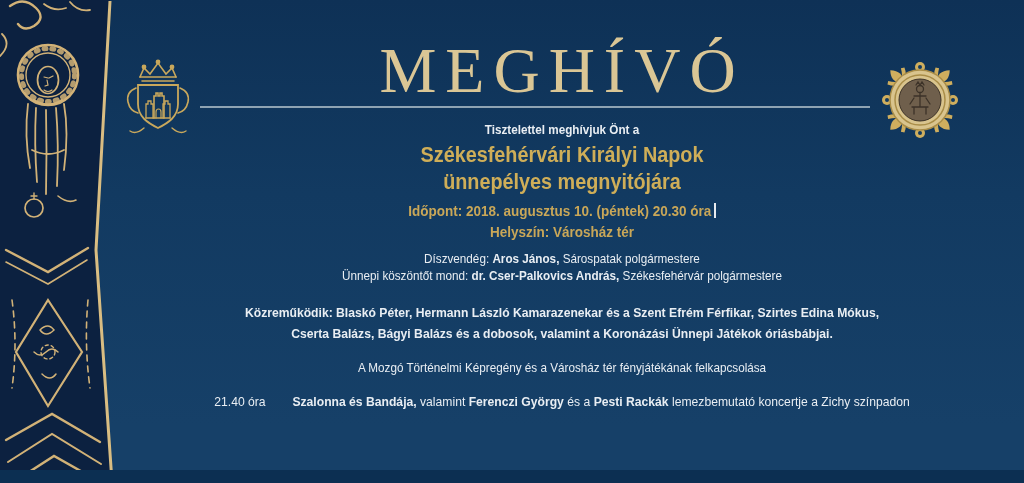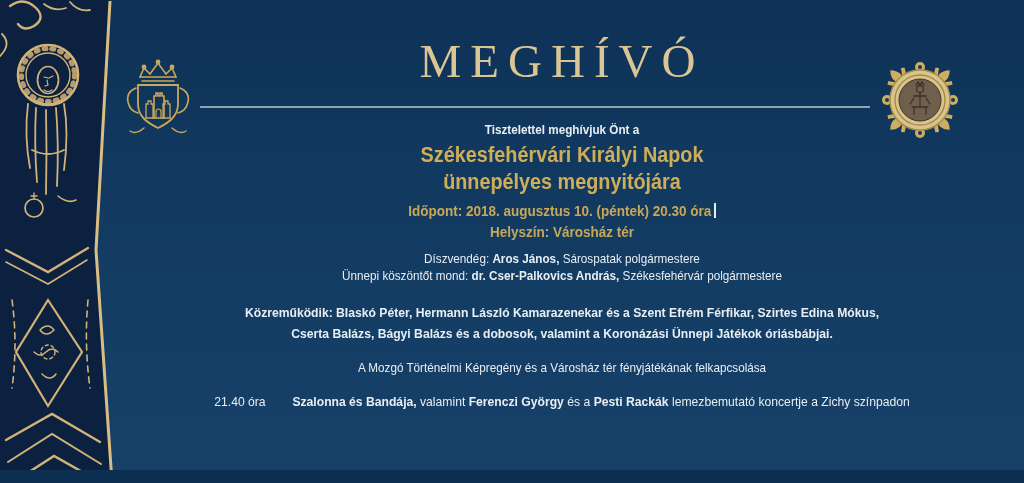--- a/index.html
+++ b/index.html
@@ -13,21 +13,21 @@
   .ornament { position:absolute; left:0; top:0; }
   .crest    { position:absolute; left:116px; top:58px; }
   .seal     { position:absolute; left:874px; top:54px; }
 
   .line {
     position:absolute; left:130px; width:864px; text-align:center;
     color:#e9eef3; transform:scaleX(0.9); white-space:nowrap;
   }
   .title-line {
     position:absolute; left:130px; width:864px; top:34px; text-align:center;
-    font-family:"Liberation Serif", serif; font-size:47px; font-weight:normal;
+    font-family:"Liberation Serif", serif; font-size:64px; font-weight:normal;
     letter-spacing:9px; color:#dac695; margin:0; white-space:nowrap;
   }
   .rule { position:absolute; left:200px; top:106px; width:670px; height:2px; background:#8fa3b2; }
 
   .intro       { top:122px; font-size:13px; font-weight:bold; }
   .event-1     { top:142px; font-size:22px; font-weight:bold; color:#cfae58; }
   .event-2     { top:169px; font-size:22px; font-weight:bold; color:#cfae58; }
   .meta-1      { top:202px; font-size:15px; font-weight:bold; color:#c9a758; }
   .meta-2      { top:223px; font-size:15px; font-weight:bold; color:#c9a758; }
   .guest-line  { top:251px; font-size:13px; }

